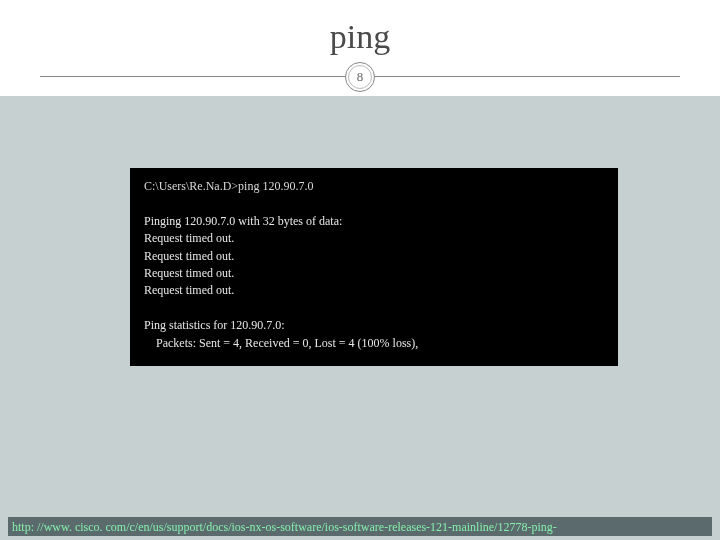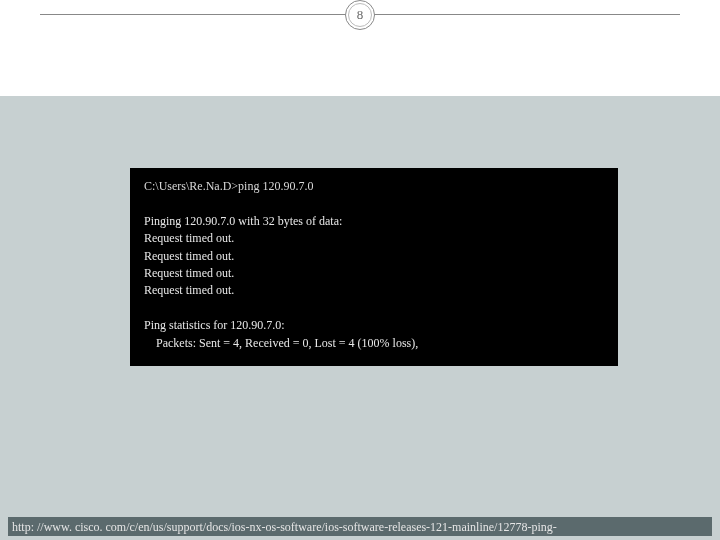--- a/index.html
+++ b/index.html
@@ -81,32 +81,33 @@
     padding: 10px 14px 14px 14px;
     white-space: pre;
   }
   .term-prompt { color: #d8d8d8; }
   .footer-link {
     position: absolute;
     left: 8px;
     bottom: 4px;
     right: 8px;
     background: #5b6a6d;
-    color: #e5e5e5;
+    color: #86efac;
     font-family: Georgia, serif;
     font-size: 12px;
     padding: 3px 4px 1px 4px;
     overflow: hidden;
   }
 </style>
 </head>
 <body>
 
 <div class="slide">
 
+  <div class="title">ping</div>
 
   <div class="rule-area">
     <div class="rule"></div>
     <div class="page-badge">
       <div class="page-badge-inner"></div>
       <span>8</span>
     </div>
   </div>
 
   <div class="body-area">

